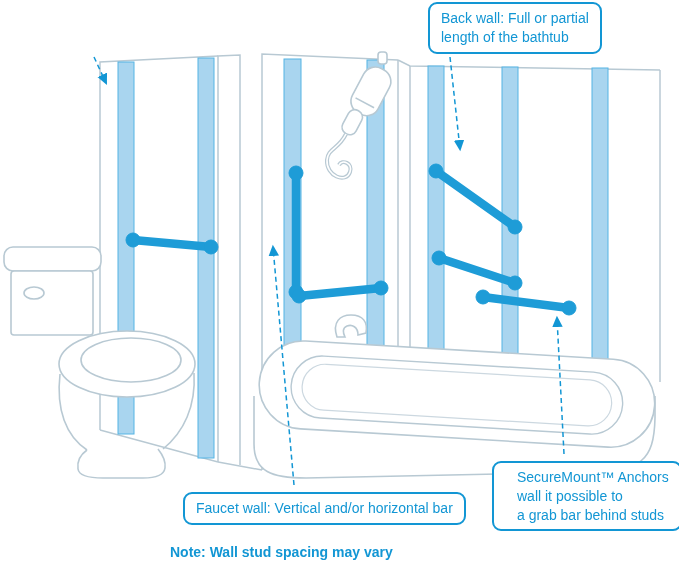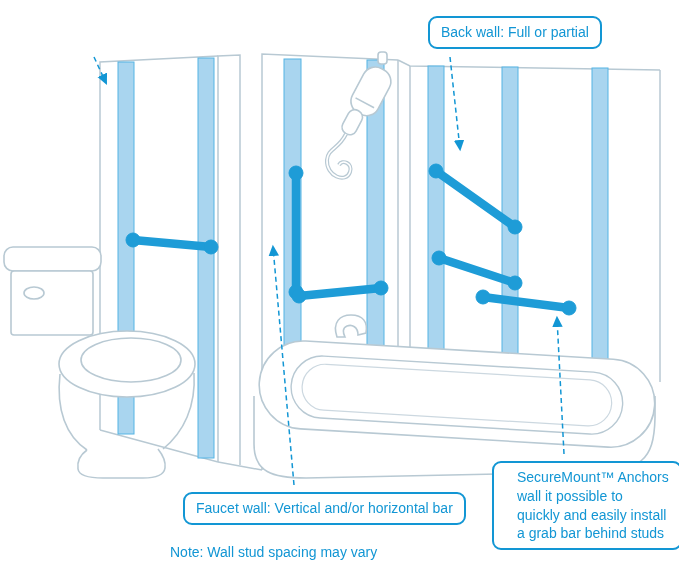--- a/index.html
+++ b/index.html
@@ -12,21 +12,21 @@
     border:2px solid #1296d4;
     border-radius:9px;
     color:#1296d4;
     font-size:14px;
     line-height:1.34;
     padding:5px 11px;
   }
   .callout .line { white-space:nowrap; }
   .note {
     position:absolute; left:170px; top:544px;
-    color:#1296d4; font-size:14px; font-weight:normal; white-space:nowrap;
+    color:#1296d4; font-size:14px; font-weight:bold; white-space:nowrap;
   }
 </style>
 </head>
 <body>
 
 <div class="stage">
 
   <svg width="679" height="571" viewBox="0 0 679 571">
     <defs>
       <marker id="arrowhead" markerWidth="9" markerHeight="9" refX="6" refY="3.5" orient="auto">
@@ -125,30 +125,30 @@
 
     <g stroke="#1296d4" stroke-width="1.5" fill="none" stroke-dasharray="5 3.5">
       <path d="M94,57 L106,83" marker-end="url(#arrowhead)"></path>
       <path d="M450,57 L460,149" marker-end="url(#arrowhead)"></path>
       <path d="M294,485 L273,247" marker-end="url(#arrowhead)"></path>
       <path d="M564,454 L557,318" marker-end="url(#arrowhead)"></path>
     </g>
   </svg>
 
 
-  <div class="callout" style="left:428px; top:16px;">
+  <div class="callout" style="left:428px; top:2px;">
     <div class="line">Back wall: Full or partial</div>
+    <div class="line">length of the bathtub</div>
   </div>
 
   <div class="callout" style="left:183px; top:492px;text-align:center;">
     <div class="line">Faucet wall: Vertical and/or horizontal bar</div>
   </div>
 
   <div class="callout" style="left:492px; top:461px;padding-left:23px;">
     <div class="line">SecureMount™ Anchors</div>
     <div class="line">wall it possible to</div>
-    <div class="line">quickly and easily install</div>
     <div class="line">a grab bar behind studs</div>
   </div>
 
   <div class="note">Note: Wall stud spacing may vary</div>
 
 </div>
 
 </body></html>

